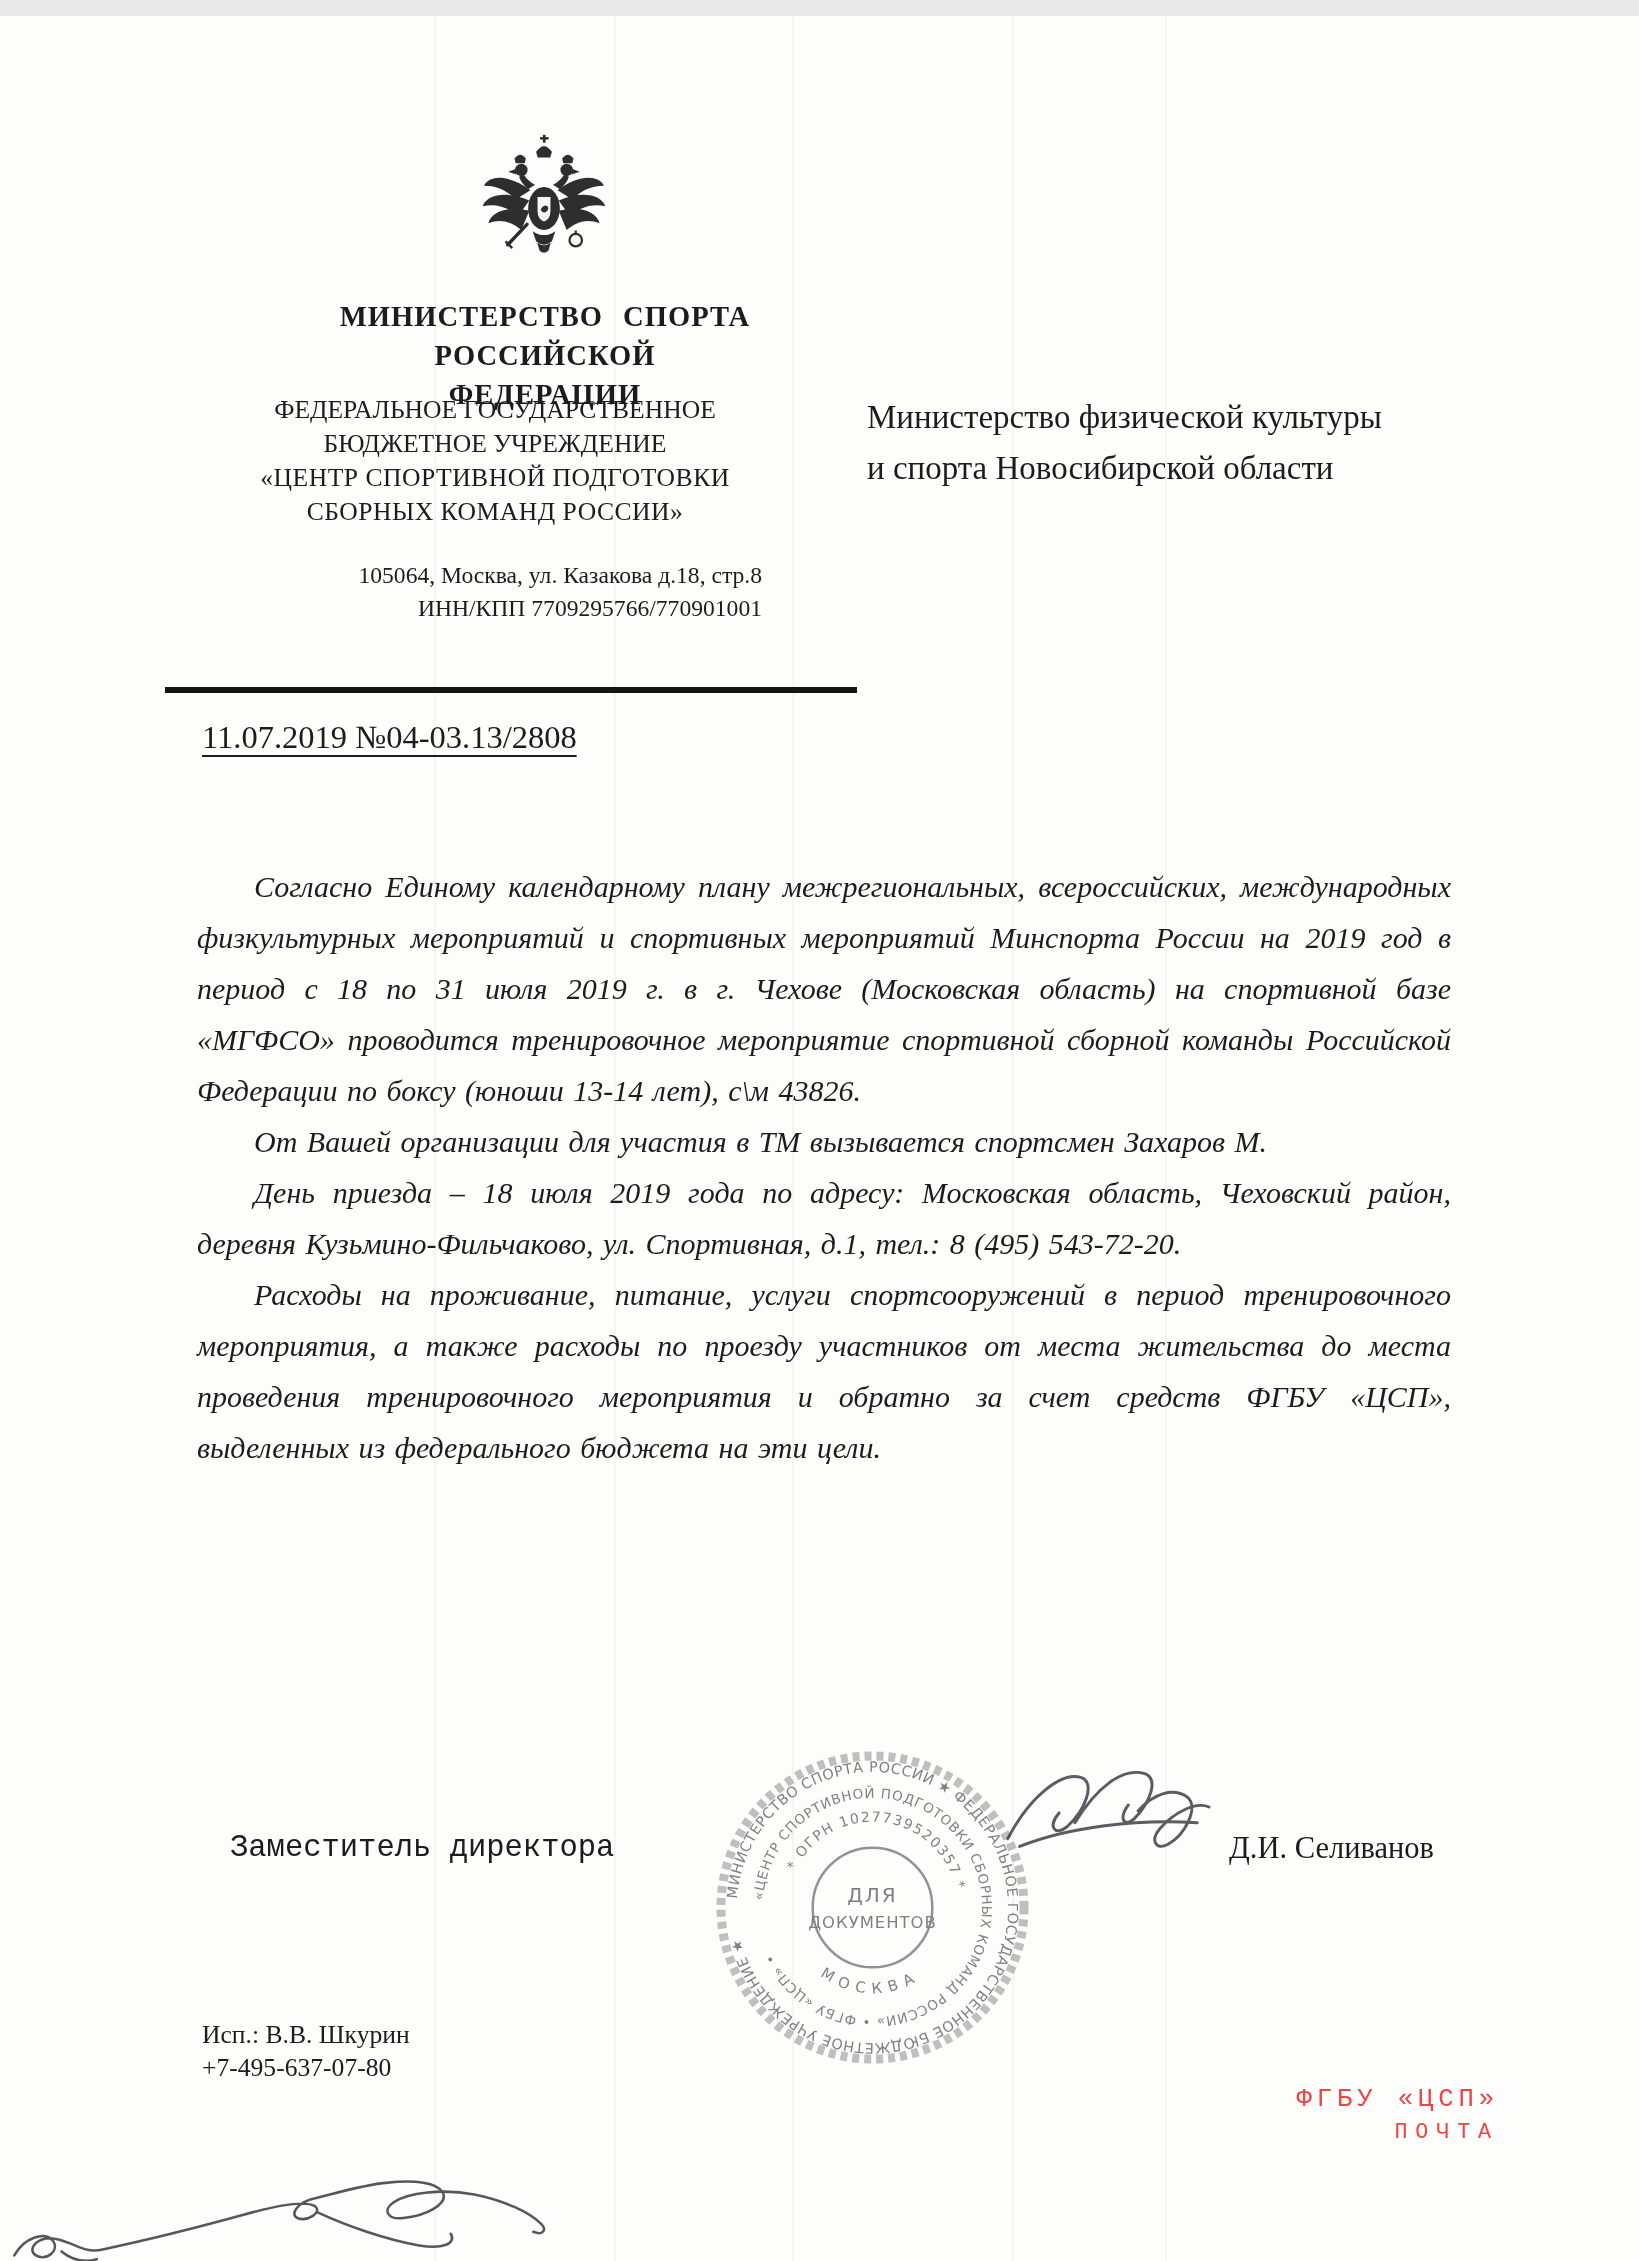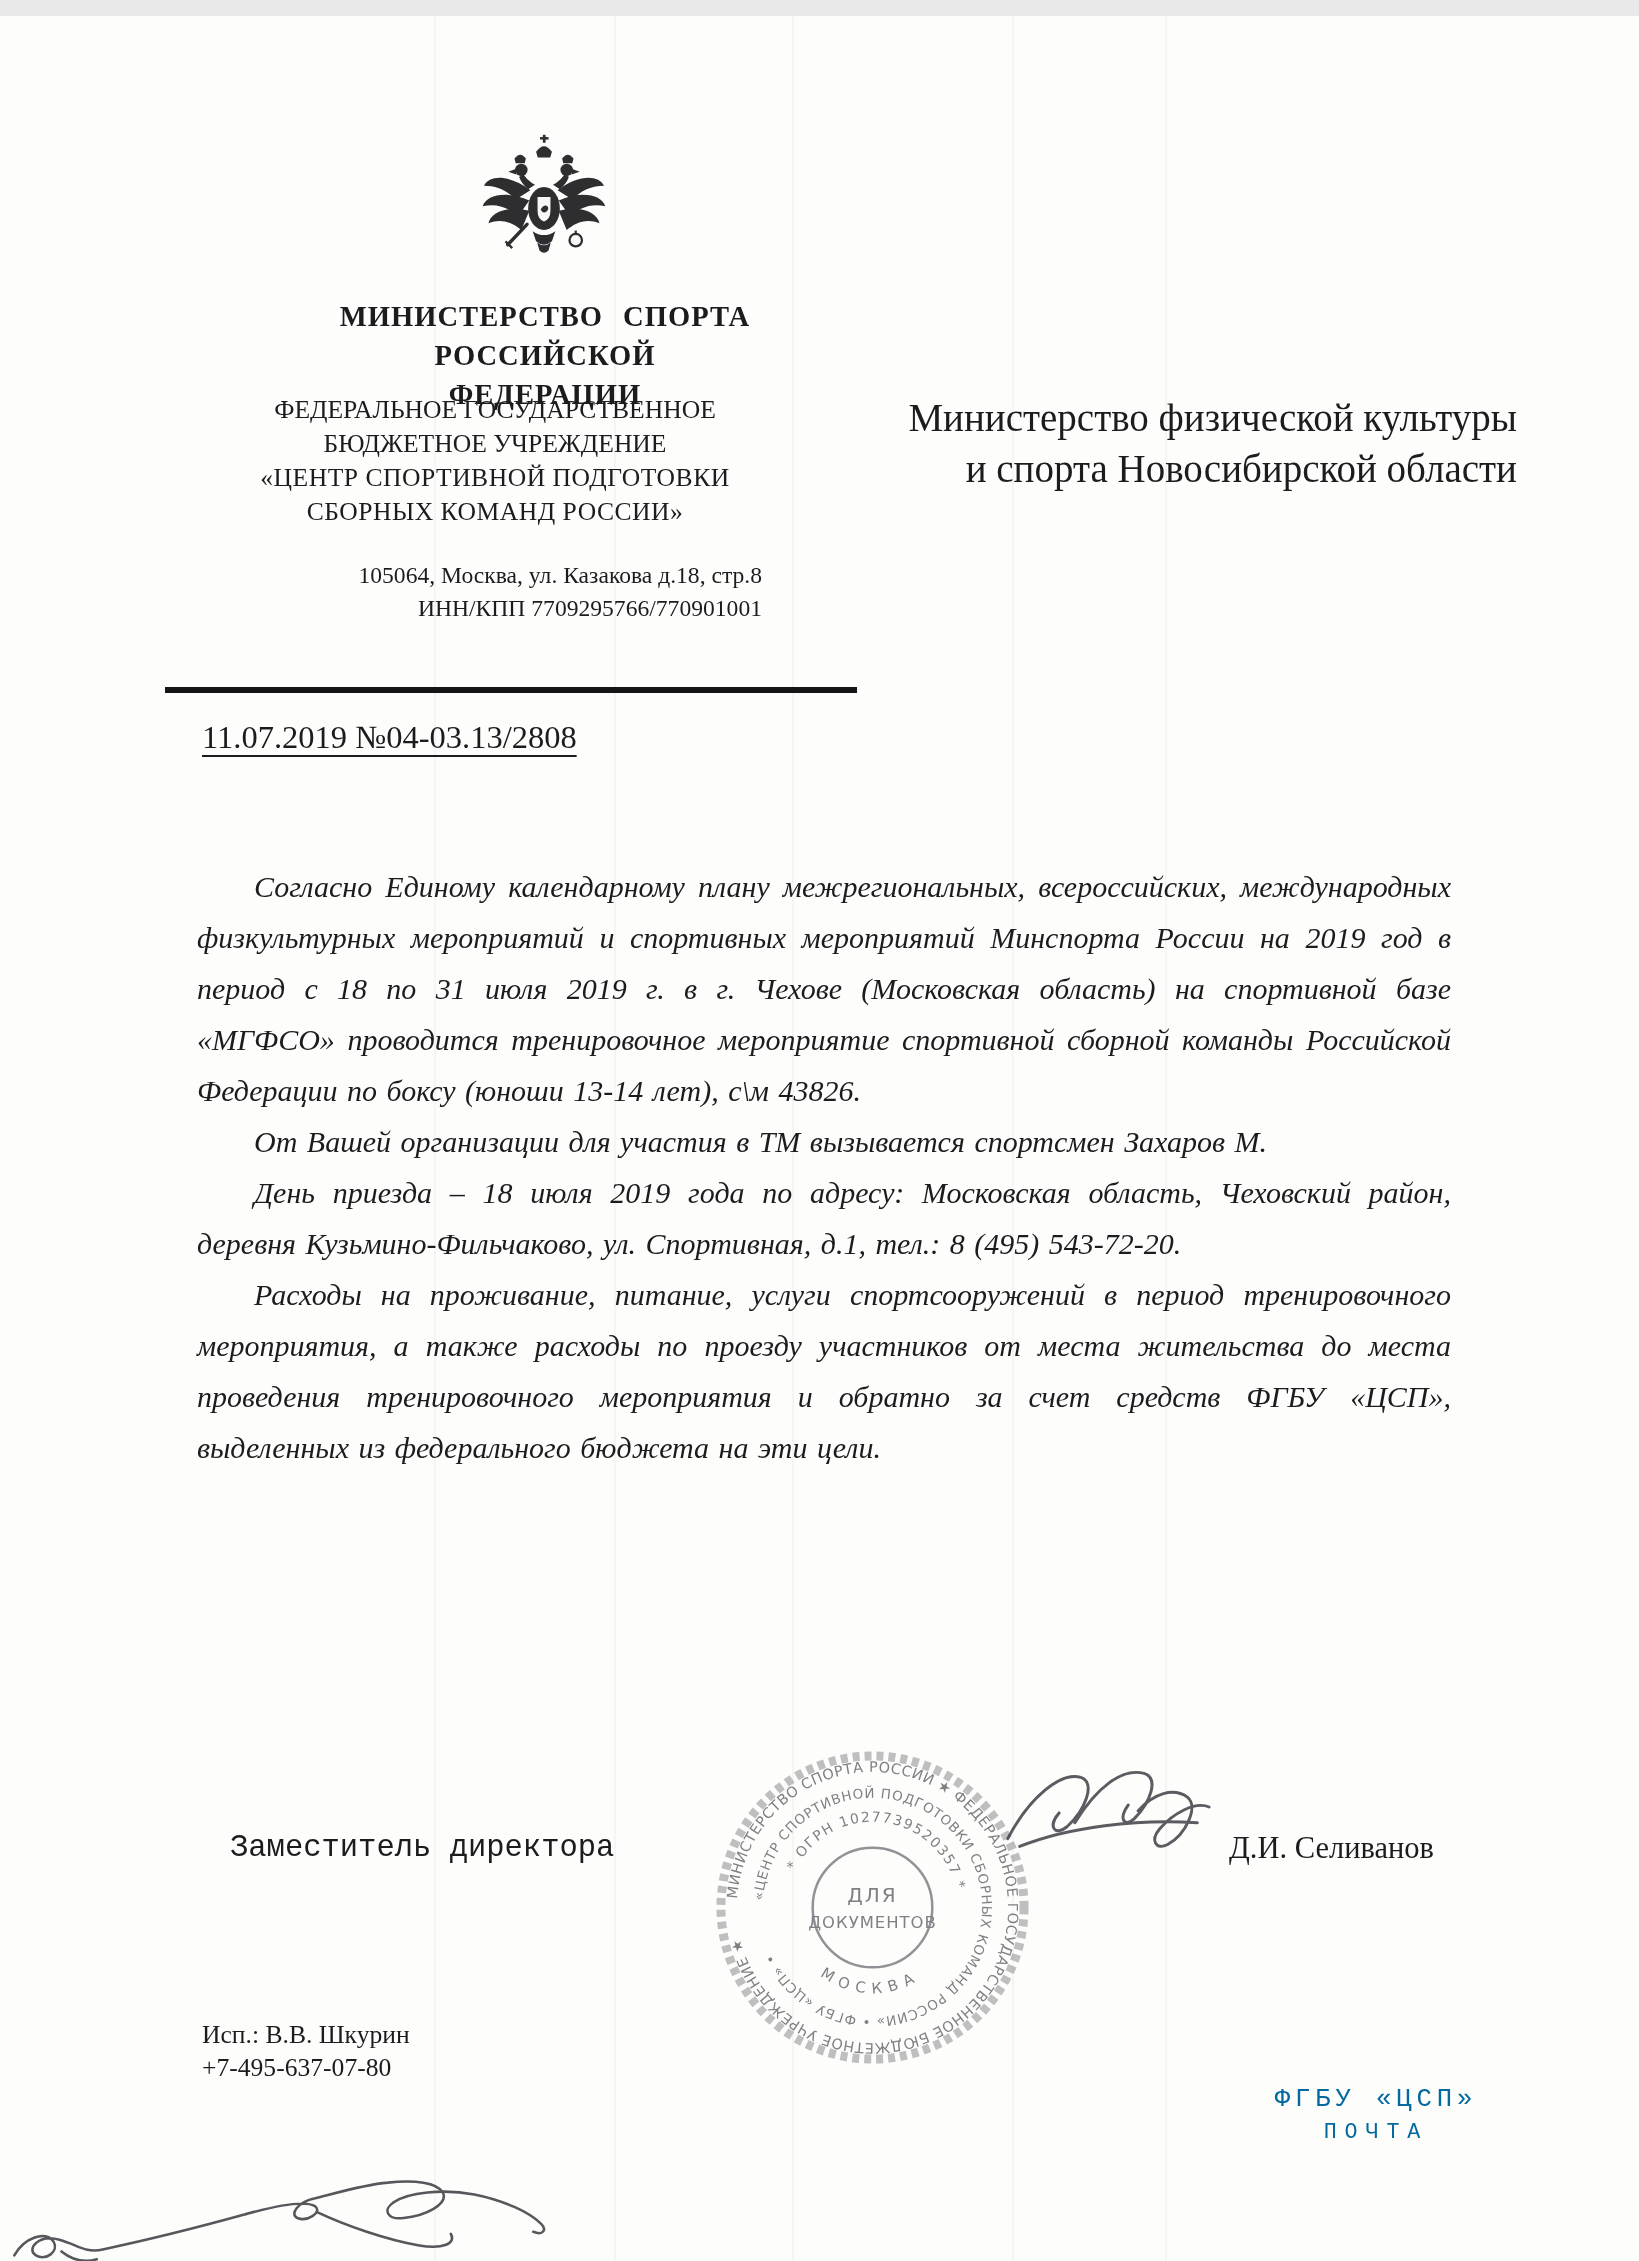--- a/index.html
+++ b/index.html
@@ -13,37 +13,37 @@
   
   .emblem{left:476px; top:116px; width:136px; height:162px;}
   .ministry{left:338px; top:281px; width:414px; text-align:center;
     font-weight:bold; font-size:28.6px; line-height:39px; letter-spacing:1px;}
   .ministry .l1{word-spacing:11.8px;}
   .orgblock{left:219px; top:377px; width:552px; text-align:center;
     font-size:25.6px; line-height:34px;}
   .orgblock .b{font-weight:normal; letter-spacing:0.5px;}
   .contacts{left:210px; top:543px; width:552px; text-align:right;
     font-size:23.6px; line-height:32.5px;}
-  .recipient{left:867px; top:376px; width:650px; text-align:right;
-    font-size:39px; line-height:51px;}
+  .recipient{left:867px; top:376px; width:650px; text-align:left;
+    font-size:33px; line-height:51px;}
   .rule{left:165px; top:671px; width:692px; height:5.9px; background:#151515;}
   .refline{left:202px; top:703px; font-size:32.5px;
     text-decoration:underline; text-underline-offset:6.9px; text-decoration-thickness:2px;}
   
   .bodytext{left:197px; top:845px; width:1254px; font-size:30px; line-height:51px;
     text-align:justify; word-spacing:2px;}
   .bodytext p{margin:0; text-indent:57px;font-style:italic;}
   
   .sig-title{left:230px; top:1815px; font-size:30.5px;font-family:Liberation Mono, monospace;}
   .sig-name{left:1229px; top:1815px; font-size:30.5px;}
   .stamp{left:703px; top:1722px; width:339px; height:339px; opacity:0.88;}
   .stamp-sig{left:990px; top:1712px; width:227px; height:158px;}
   .executor{left:202px; top:2002px; font-size:25.6px; line-height:33px;}
-  .mailmark{left:1253px; top:2069px; width:246px; text-align:center;
-    font-family:"Liberation Mono", monospace; color:#0369a1;}
+  .mailmark{left:1253px; top:2069px; width:246px; text-align:right;
+    font-family:"Liberation Mono", monospace; color:#ef4444;}
   .mailmark .m1{font-size:25.6px; letter-spacing:4.9px; white-space:nowrap;}
   .mailmark .m2{font-size:21.7px; letter-spacing:7.9px; margin-top:5.9px;}
   .bottom-sig{left:2px; top:2145px; width:577px; height:116px;}
 </style>
 </head>
 <body>
 
 <div class="page">
 
   <div class="scanline" style="left:434px"></div>

